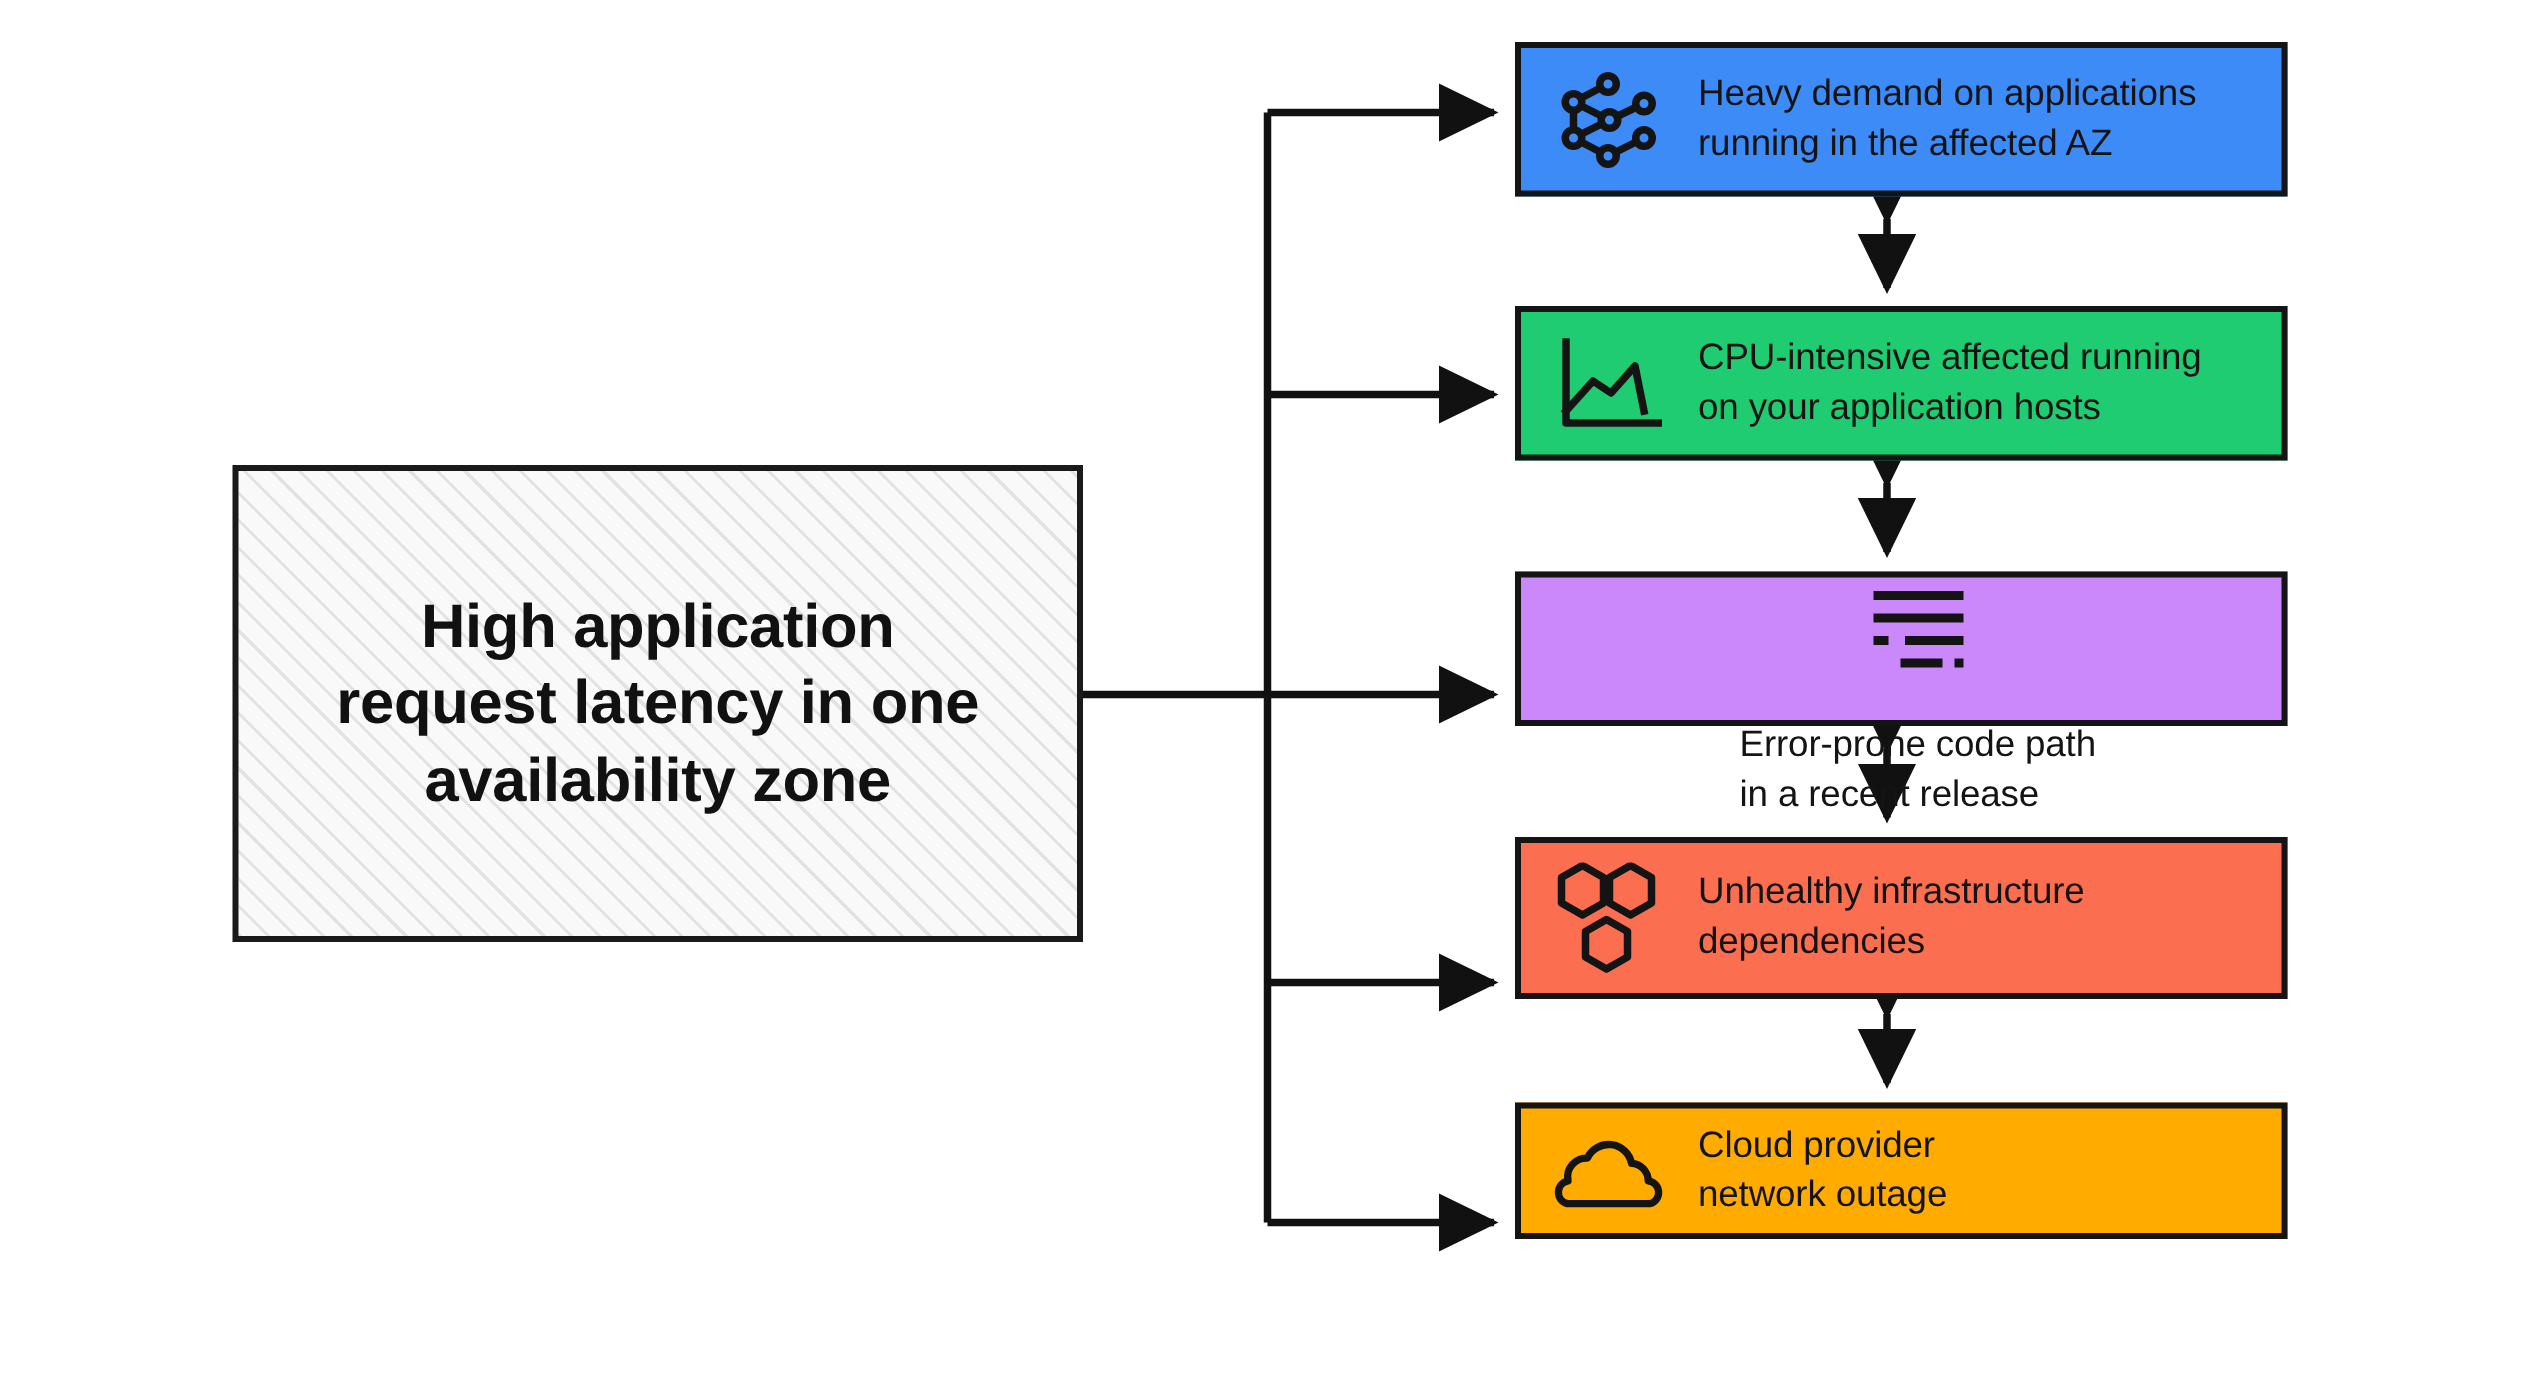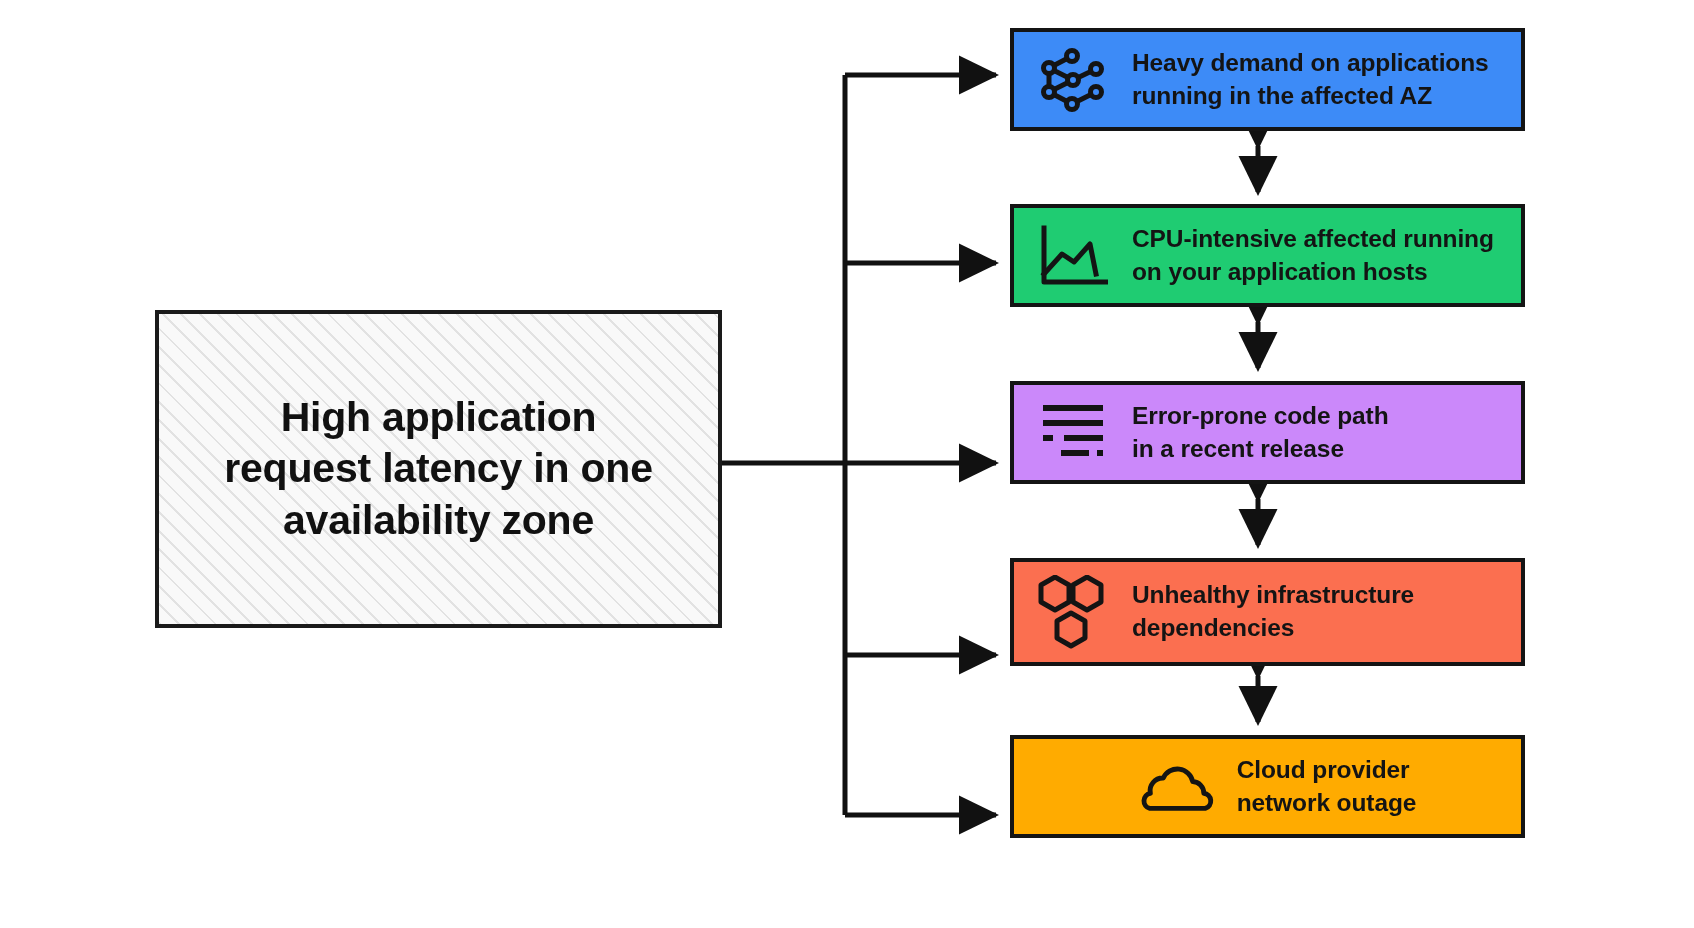--- a/index.html
+++ b/index.html
@@ -67,21 +67,21 @@
     width: 74px;
     height: 74px;
     display: flex;
     align-items: center;
     justify-content: center;
   }
   .cause-icon svg { display: block; }
   .cause-text {
     font-size: 24.5px;
     line-height: 1.33;
-    font-weight: 700;
+    font-weight: 400;
     color: #141414;
     white-space: pre-line;
     letter-spacing: -0.1px;
   }
 
   
   #connectors {
     position: absolute;
     left: 0;
     top: 0;
@@ -185,21 +185,21 @@
         <g stroke="#141414" stroke-width="5" fill="none" stroke-linecap="square" stroke-linejoin="round">
           <polyline points="6,4 6,58 68,58"></polyline>
           <polyline points="6,50 24,30 36,38 52,20 58,50"></polyline>
         </g>
       </svg>
     </div>
     <div class="cause-text">CPU-intensive affected running
 on your application hosts</div>
   </div>
 
-  <div class="cause-node" id="node-error-prone-code" style="top:381px;height:103px;background:#cb88fa;">
+  <div class="cause-node" id="node-error-prone-code" style="top:381px;height:103px;background:#cb88fa;flex-direction:column;">
     <div class="cause-icon">
       <svg width="66" height="62" viewBox="0 0 66 62">
         <g stroke="#141414" stroke-width="6" stroke-linecap="butt">
           <line x1="3" y1="6" x2="63" y2="6"></line>
           <line x1="3" y1="21" x2="63" y2="21"></line>
           <line x1="3" y1="36" x2="13" y2="36"></line>
           <line x1="24" y1="36" x2="63" y2="36"></line>
           <line x1="21" y1="51" x2="49" y2="51"></line>
           <line x1="57" y1="51" x2="63" y2="51"></line>
         </g>
@@ -216,21 +216,21 @@
           <polygon points="18,2 32,10 32,27 18,35 4,27 4,10"></polygon>
           <polygon points="50,2 64,10 64,27 50,35 36,27 36,10"></polygon>
           <polygon points="34,38 48,46 48,63 34,71 20,63 20,46"></polygon>
         </g>
       </svg>
     </div>
     <div class="cause-text">Unhealthy infrastructure
 dependencies</div>
   </div>
 
-  <div class="cause-node" id="node-cloud-outage" style="top:735px;height:103px;background:#ffab00;justify-content:center;">
+  <div class="cause-node" id="node-cloud-outage" style="top:735px;height:91px;background:#ffab00;">
     <div class="cause-icon">
       <svg width="76" height="56" viewBox="0 0 76 56">
         <path d="M9,50
                  a8,8 0 0 1 0.6,-15.6
                  a13,13 0 0 1 13.3,-15.6
                  a16,16 0 0 1 30.2,3.6
                  a12,12 0 0 1 11.4,12
                  a8,8 0 0 1 1.5,15.6 z" fill="none" stroke="#141414" stroke-width="5" stroke-linejoin="round"></path>
       </svg>
     </div>

